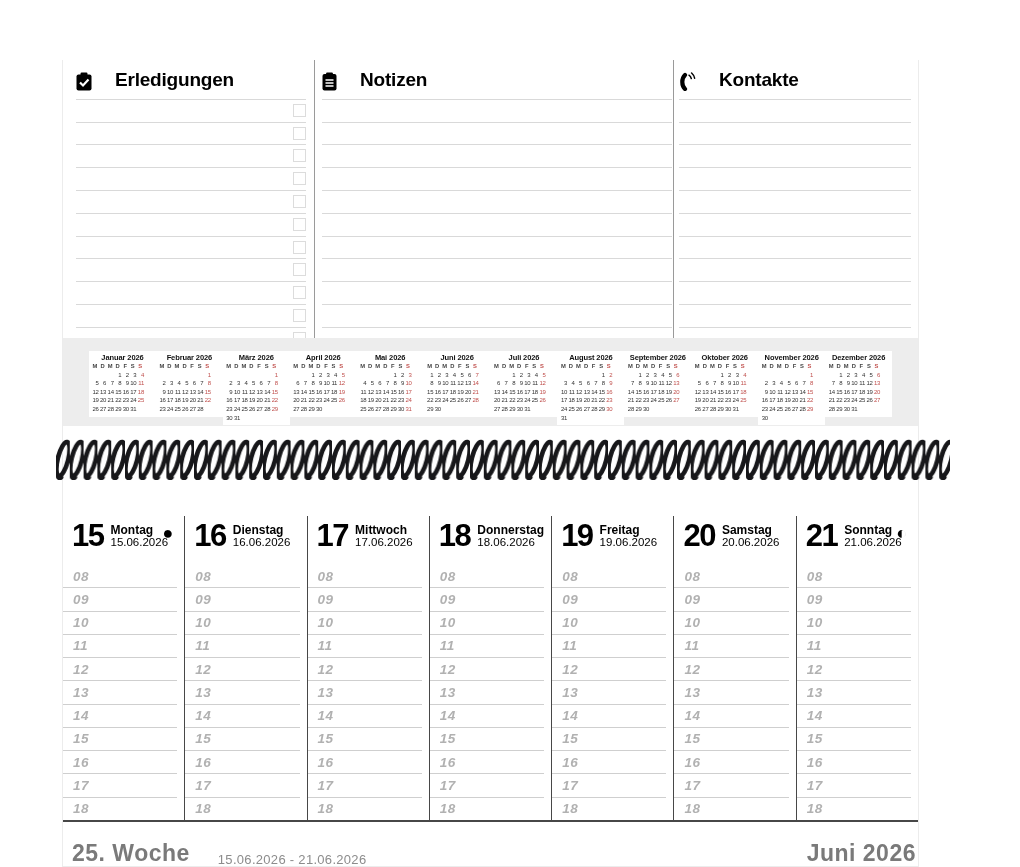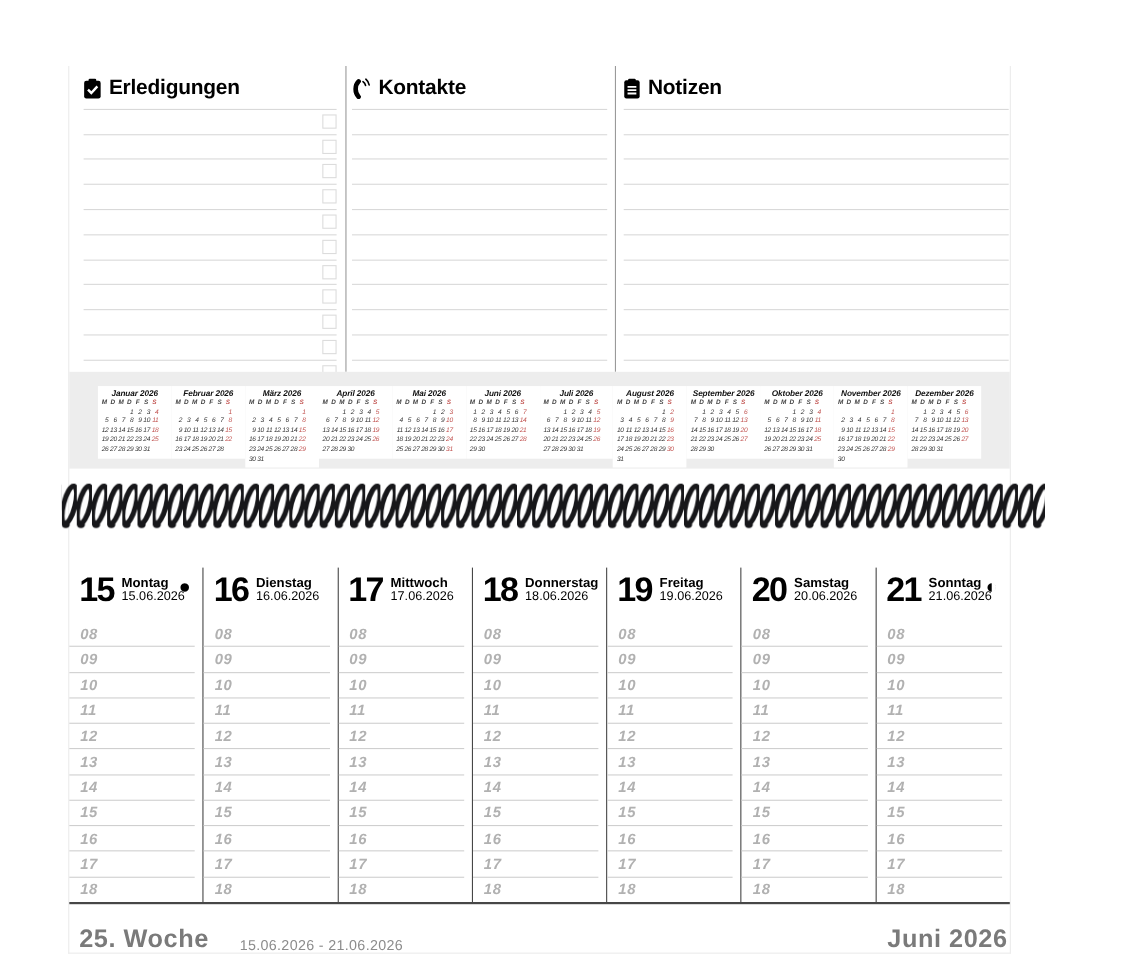--- a/index.html
+++ b/index.html
@@ -11,33 +11,33 @@
     position:absolute;left:62px;top:60px;width:857px;height:807px;
     box-sizing:border-box;border:1px solid var(--card-border,#ececec);border-top:none;
     background:#fff;
   }
   
   .top-section{position:absolute;left:0;top:0;width:100%;height:278px;display:flex;}
   .top-col{position:relative;box-sizing:border-box;}
   .col-e{width:251px;padding:0 8px 0 13px;}
   .col-k{width:245px;border-left:1.5px solid var(--divider,#9a9a9a);padding:0 7px 0 5px;}
   .col-n{flex:1;border-left:1.5px solid var(--divider,#9a9a9a);padding:0 1px 0 7px;}
-  .col-heading{position:absolute;top:9px;display:flex;align-items:center;gap:7px;
+  .col-heading{position:absolute;top:9px;display:flex;align-items:flex-end;gap:23px;
     font-weight:bold;font-size:19px;letter-spacing:-0.2px;color:#000;}
   .col-e .col-heading{left:13px}.col-k .col-heading{left:5px}.col-n .col-heading{left:7px}
   .h-icon{display:inline-flex;}
   .lines{margin-top:17px;}
   .rule-row{height:21.8px;border-bottom:1px solid var(--rule,#d9d9d9);position:relative;}
   .todo-box{position:absolute;right:0;bottom:-18px;width:11px;height:11px;
     border:1.5px solid var(--box-border,#dcdcdc);background:#fff;}
   
   .mini-strip{position:absolute;left:0;top:278px;width:100%;height:88px;
     background:var(--strip-bg,#ededed);box-sizing:border-box;
     padding:13px 26px 0;display:flex;justify-content:space-between;align-items:flex-start;}
-  .month-card{background:#fff;width:69px;box-sizing:border-box;padding:2px 2px 3px;font-style:italic;}
+  .month-card{background:#fff;width:69px;box-sizing:border-box;padding:2px 2px 3px;}
   .month-title{font-size:7.5px;font-weight:bold;text-align:center;line-height:9px;
     white-space:nowrap;letter-spacing:-0.1px;color:#111;}
   .month-row{display:flex;}
   .mcell{width:7.57px;font-size:6px;line-height:8.6px;text-align:right;
     color:#333;letter-spacing:-0.3px;overflow:visible;white-space:nowrap;}
   .month-head .mcell{text-align:center;font-weight:bold;color:#444;font-size:5.8px;}
   .mcell.sun{color:var(--red,#c0504d);}
   
   .spiral{position:absolute;left:56px;top:437px;width:894px;height:46px;}
   
@@ -111,56 +111,56 @@
           </div>
           <div class="rule-row">
             <span class="todo-box"></span>
           </div>
           <div class="rule-row">
             <span class="todo-box"></span>
           </div>
         </div>
     </div>
 
+    <div class="top-col col-n">
+      <div class="col-heading">
+        <span class="h-icon">
+          <svg width="15" height="19" viewBox="0 0 15 19">
+            <rect x="0.5" y="2" width="14" height="16.5" rx="2" fill="#000"></rect>
+            <rect x="4" y="0.5" width="7" height="3.5" rx="1.2" fill="#000"></rect>
+            <path d="M3.5 8 h8 M3.5 11 h8 M3.5 14 h8" stroke="#fff" stroke-width="1.6"></path>
+          </svg>
+        </span>
+        <span class="h-text">Notizen</span>
+      </div>
+      <div class="lines">
+          <div class="rule-row"></div>
+          <div class="rule-row"></div>
+          <div class="rule-row"></div>
+          <div class="rule-row"></div>
+          <div class="rule-row"></div>
+          <div class="rule-row"></div>
+          <div class="rule-row"></div>
+          <div class="rule-row"></div>
+          <div class="rule-row"></div>
+          <div class="rule-row"></div>
+          <div class="rule-row"></div>
+        </div>
+    </div>
+
     <div class="top-col col-k">
       <div class="col-heading">
         <span class="h-icon">
           <svg width="17" height="19" viewBox="0 0 17 19">
             <path d="M6 3 C2.4 6.5 2.4 13.5 6 17" stroke="#000" stroke-width="4.2" fill="none" stroke-linecap="round"></path>
             <path d="M10 3.2 a5.5 5.5 0 0 1 2.3 3.4" stroke="#000" stroke-width="1.5" fill="none" stroke-linecap="round"></path>
             <path d="M12.6 1 a9 9 0 0 1 3 5.2" stroke="#000" stroke-width="1.5" fill="none" stroke-linecap="round"></path>
           </svg>
         </span>
         <span class="h-text">Kontakte</span>
-      </div>
-      <div class="lines">
-          <div class="rule-row"></div>
-          <div class="rule-row"></div>
-          <div class="rule-row"></div>
-          <div class="rule-row"></div>
-          <div class="rule-row"></div>
-          <div class="rule-row"></div>
-          <div class="rule-row"></div>
-          <div class="rule-row"></div>
-          <div class="rule-row"></div>
-          <div class="rule-row"></div>
-          <div class="rule-row"></div>
-        </div>
-    </div>
-
-    <div class="top-col col-n">
-      <div class="col-heading">
-        <span class="h-icon">
-          <svg width="15" height="19" viewBox="0 0 15 19">
-            <rect x="0.5" y="2" width="14" height="16.5" rx="2" fill="#000"></rect>
-            <rect x="4" y="0.5" width="7" height="3.5" rx="1.2" fill="#000"></rect>
-            <path d="M3.5 8 h8 M3.5 11 h8 M3.5 14 h8" stroke="#fff" stroke-width="1.6"></path>
-          </svg>
-        </span>
-        <span class="h-text">Notizen</span>
       </div>
       <div class="lines">
           <div class="rule-row"></div>
           <div class="rule-row"></div>
           <div class="rule-row"></div>
           <div class="rule-row"></div>
           <div class="rule-row"></div>
           <div class="rule-row"></div>
           <div class="rule-row"></div>
           <div class="rule-row"></div>

